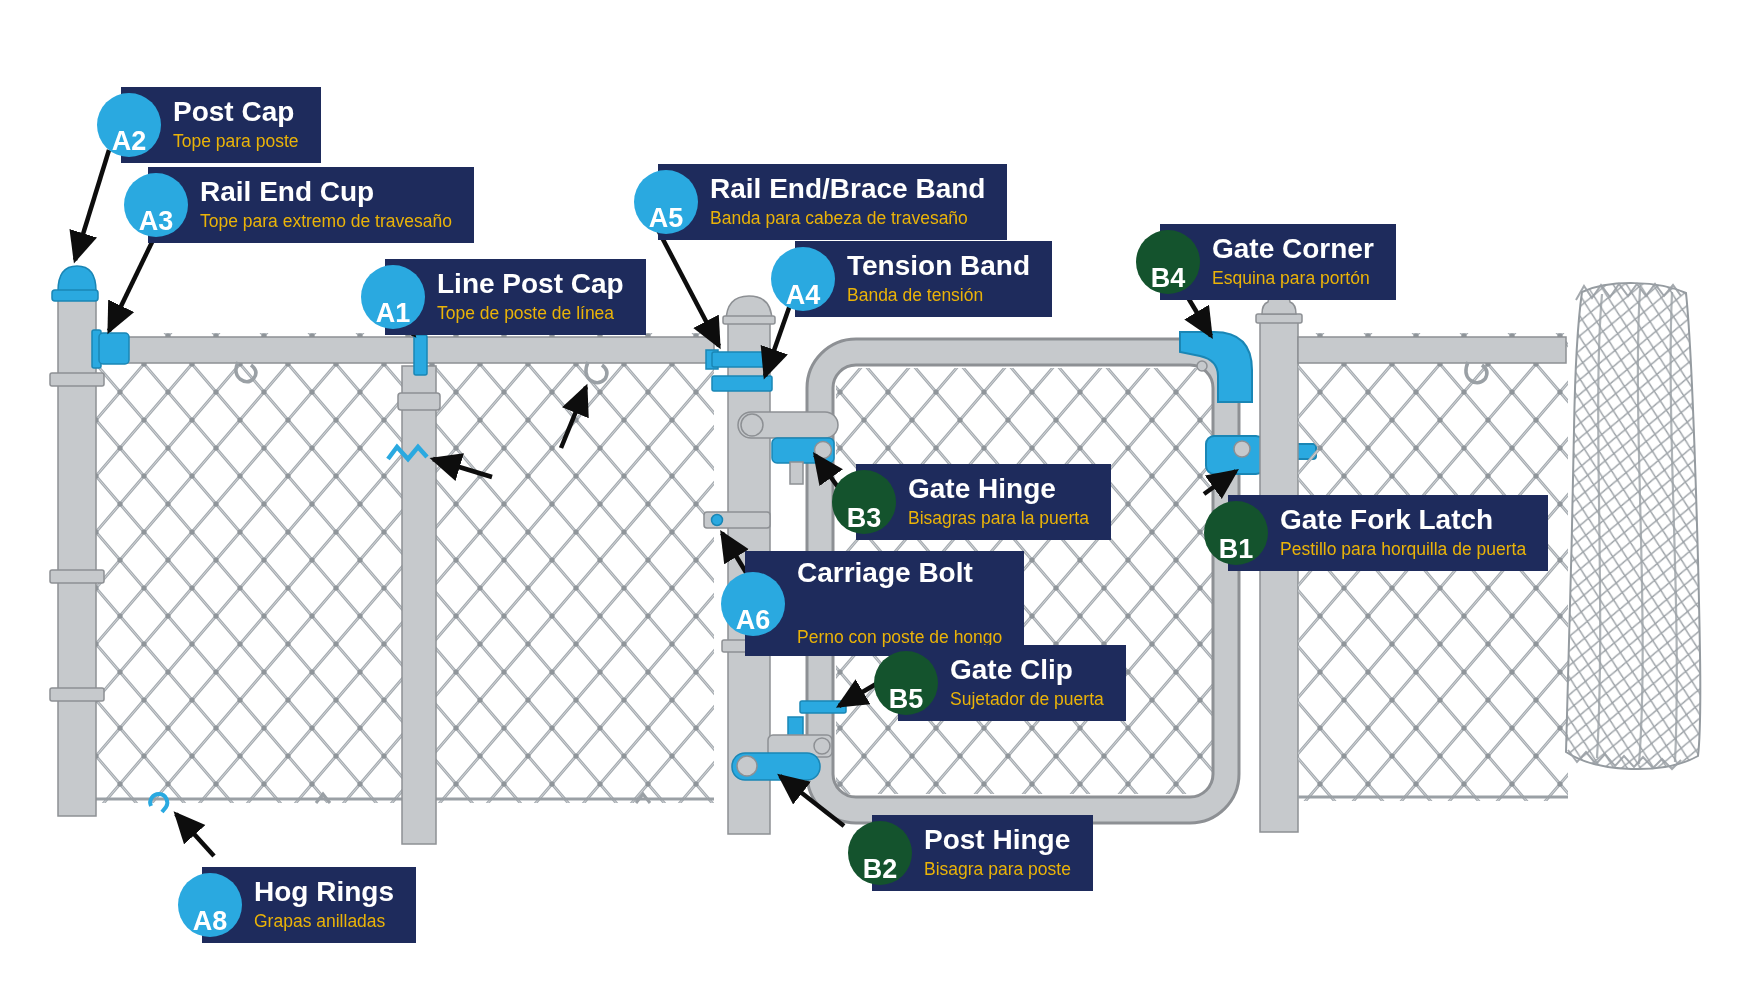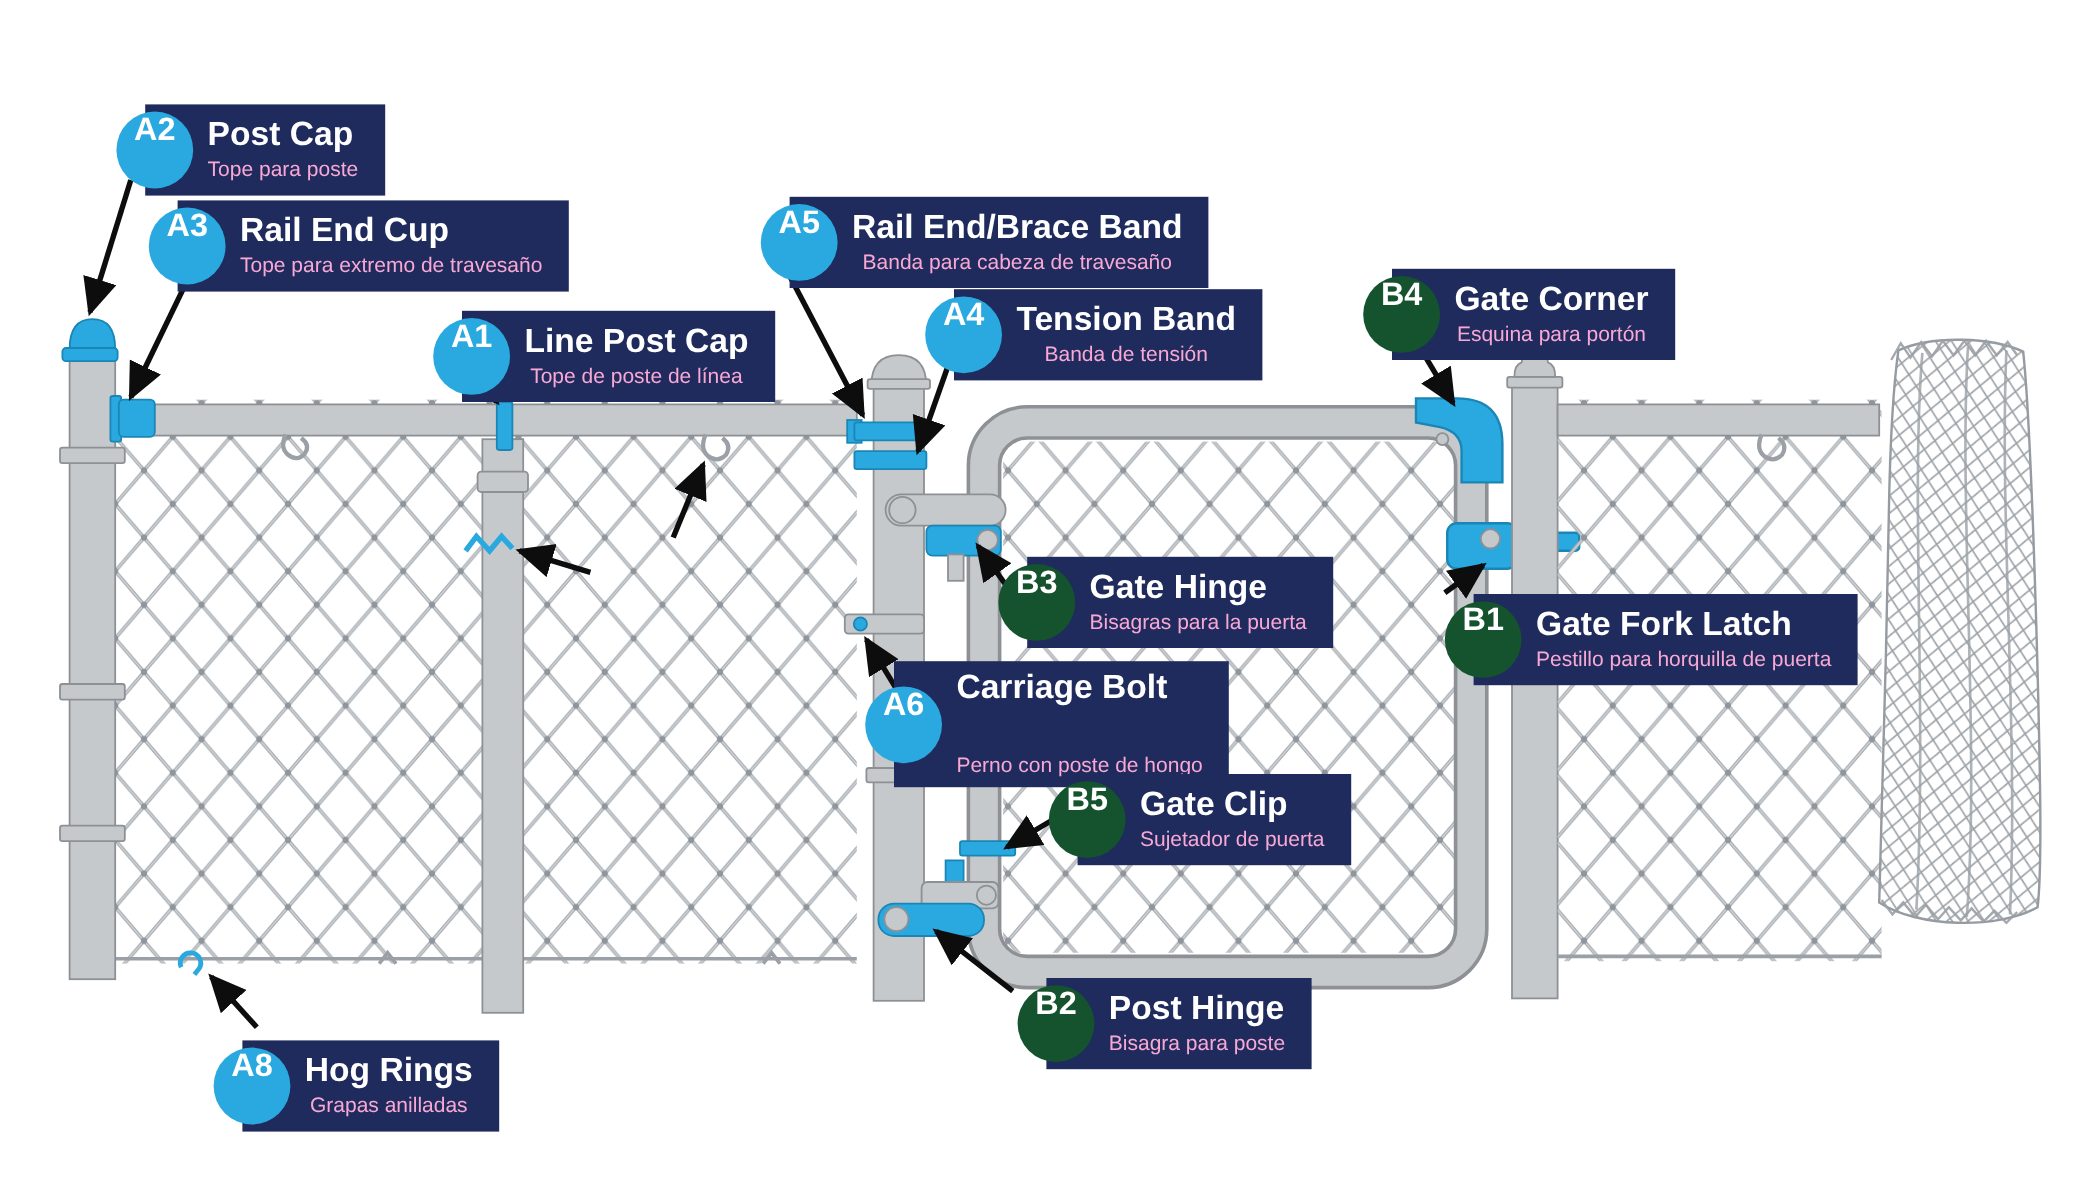--- a/index.html
+++ b/index.html
@@ -2,26 +2,26 @@
 <html><head>
 <meta charset="utf-8">
 <style>
   html,body{margin:0;padding:0;background:#ffffff;}
   #stage{position:relative;width:1750px;height:1000px;background:#ffffff;overflow:hidden;
          font-family:"Liberation Sans", sans-serif;}
   #scene{position:absolute;left:0;top:0;}
   .callout{position:absolute;background:#1e2b5c;min-height:62px;display:flex;flex-direction:column;
            justify-content:center;padding:6px 22px 8px 52px;white-space:nowrap;z-index:5;}
   .callout .badge{position:absolute;left:-24px;top:50%;transform:translateY(-50%);
-           width:64px;height:64px;border-radius:50%;display:flex;align-items:flex-start;justify-content:center;
+           width:64px;height:64px;border-radius:50%;display:flex;align-items:flex-end;justify-content:center;
            color:#ffffff;font-size:27px;font-weight:700;}
   .badge.blue{background:#2aa9e0;}
   .badge.green{background:#14532d;}
   .callout .title{color:#ffffff;font-size:28px;font-weight:700;line-height:1.15;}
-  .callout .sub{color:#f9a8d4;font-size:17.5px;font-weight:400;line-height:1.2;margin-top:2px;text-align:center;}
+  .callout .sub{color:#eab308;font-size:17.5px;font-weight:400;line-height:1.2;margin-top:2px;}
 </style>
 </head>
 <body>
 
 <div id="stage">
 
 <svg id="scene" width="1750" height="1000" viewBox="0 0 1750 1000">
   <defs>
     <pattern id="mesh" width="48" height="56" patternUnits="userSpaceOnUse">
       <path d="M24,0 L48,28 L24,56 L0,28 Z" fill="none" stroke="#a6acb1" stroke-width="3"></path>

